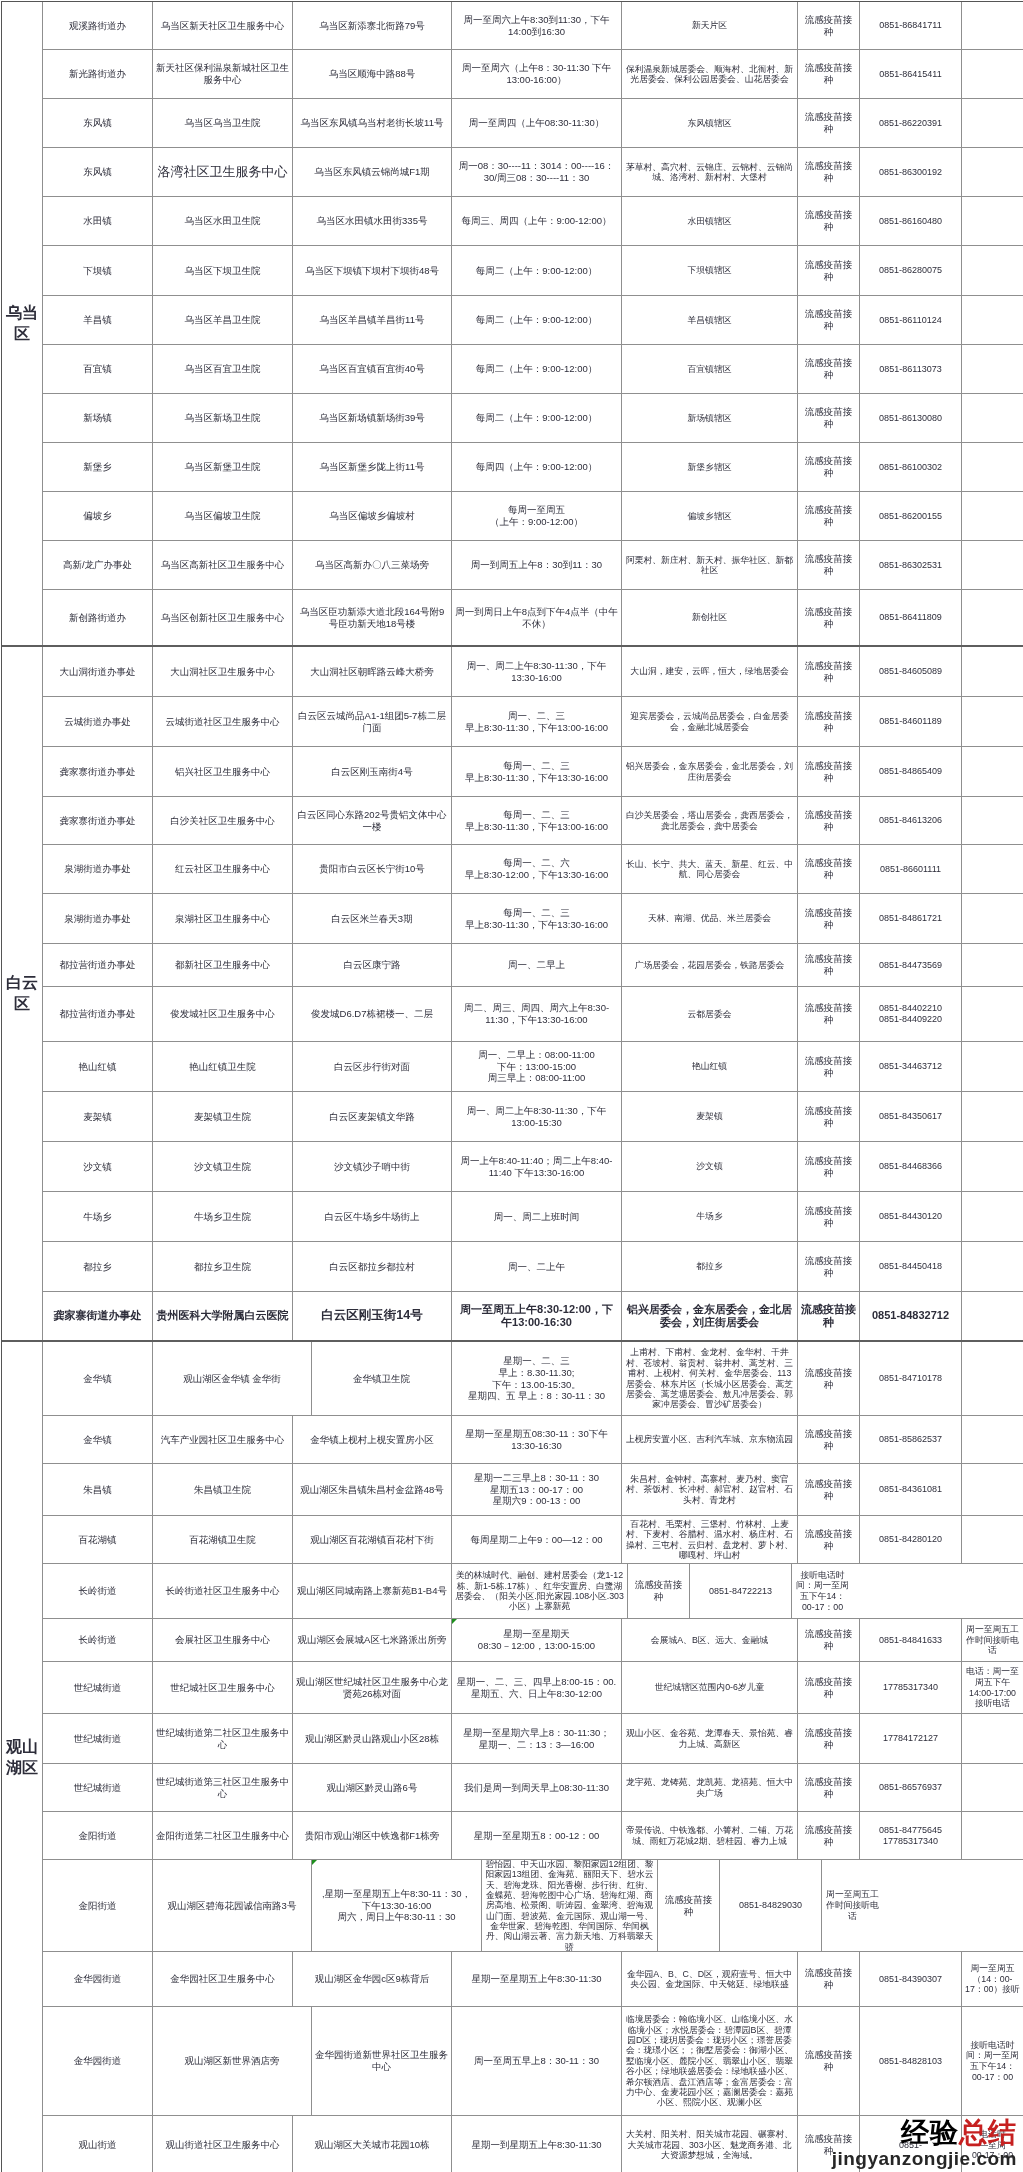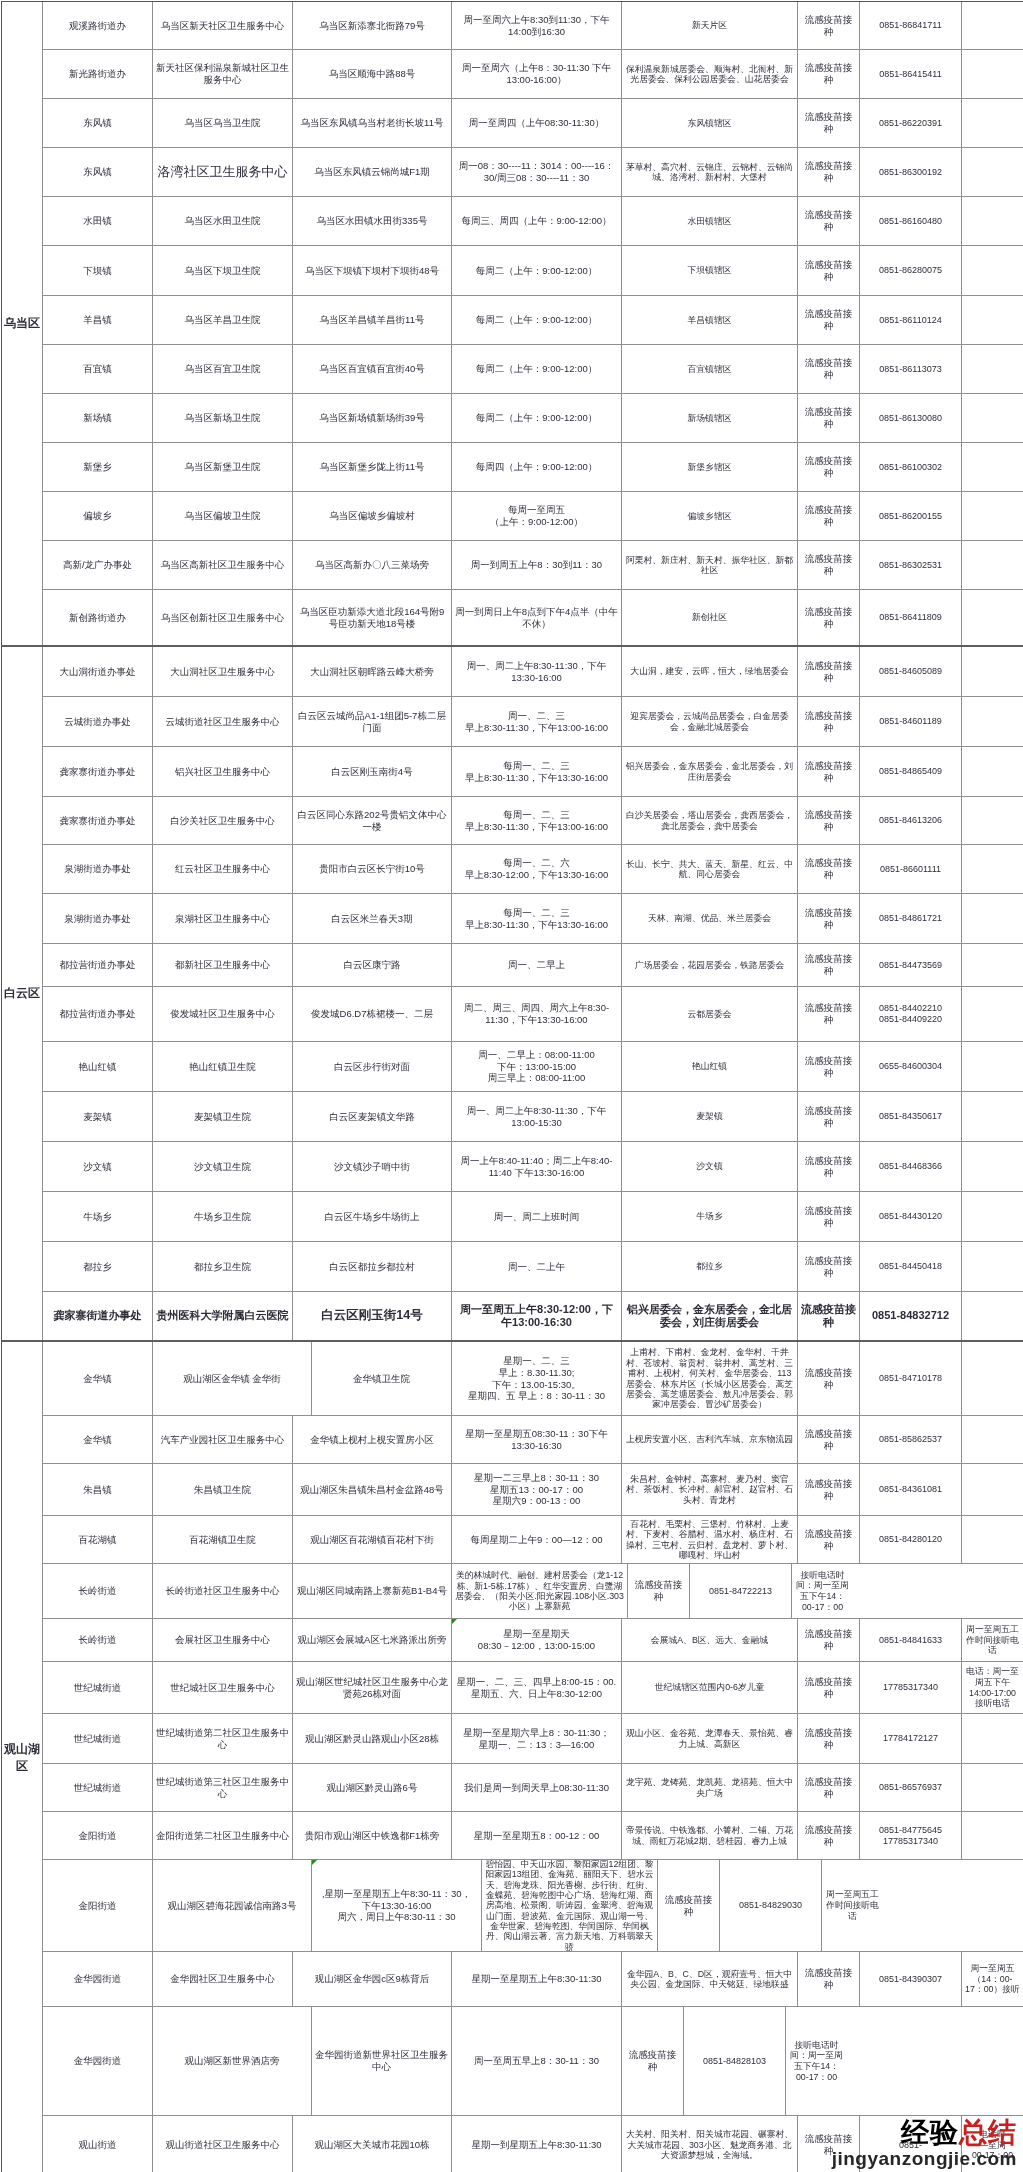--- a/index.html
+++ b/index.html
@@ -2,21 +2,21 @@
 <html><head>
 <meta charset="utf-8">
 <style>
   html,body{margin:0;padding:0;background:#fff;}
   body{font-family:"Liberation Sans","DejaVu Sans",sans-serif;color:#2d2d3a;}
   #page{position:relative;width:1023px;height:2172px;background:#fff;overflow:hidden;}
   #tbl{position:absolute;left:1px;top:1px;width:1021px;border:1px solid #555;}
   .group{display:flex;border-top:2px solid #5e5e5e;}
   .group:first-child{border-top:none;}
   .district-cell{width:41px;flex:0 0 41px;border-right:1px solid #8f8f8f;display:flex;
-    align-items:center;justify-content:center;font-size:12px;font-weight:bold;
+    align-items:center;justify-content:center;font-size:16px;font-weight:bold;
     letter-spacing:0;padding:1px;box-sizing:border-box;text-align:center;}
   .rows{flex:1 1 auto;display:flex;flex-direction:column;}
   .row{display:flex;border-bottom:1px solid #8f8f8f;box-sizing:border-box;overflow:hidden;}
   .rows .row:last-child{border-bottom:none;}
   .cell{border-right:1px solid #8f8f8f;box-sizing:border-box;display:flex;align-items:center;
     justify-content:center;text-align:center;padding:2px 3px;overflow:hidden;position:relative;
     line-height:1.22;}
   .cell:last-child{border-right:none;}
   .c-street{width:110px;flex:0 0 110px;font-size:9.5px;}
   .c-fac{width:140px;flex:0 0 140px;font-size:9.5px;}
@@ -271,21 +271,21 @@
           </div>
           <div class="row" style="height: 50px;">
             <div class="cell c-street">艳山红镇</div>
             <div class="cell c-fac">艳山红镇卫生院</div>
             <div class="cell c-addr">白云区步行街对面</div>
             <div class="cell c-sched">周一、二早上：08:00-11:00
 下午：13:00-15:00
 周三早上：08:00-11:00</div>
             <div class="cell c-comm">艳山红镇</div>
             <div class="cell c-vac">流感疫苗接种</div>
-            <div class="cell c-phone">0655-84600304</div>
+            <div class="cell c-phone">0851-34463712</div>
             <div class="cell c-note"></div>
           </div>
           <div class="row" style="height: 50px;">
             <div class="cell c-street">麦架镇</div>
             <div class="cell c-fac">麦架镇卫生院</div>
             <div class="cell c-addr">白云区麦架镇文华路</div>
             <div class="cell c-sched">周一、周二上午8:30-11:30，下午13:00-15:30</div>
             <div class="cell c-comm">麦架镇</div>
             <div class="cell c-vac">流感疫苗接种</div>
             <div class="cell c-phone">0851-84350617</div>
@@ -463,20 +463,21 @@
             <div class="cell c-comm">金华园A、B、C、D区，观府壹号、恒大中央公园、金龙国际、中天铭廷、绿地联盛</div>
             <div class="cell c-vac">流感疫苗接种</div>
             <div class="cell c-phone">0851-84390307</div>
             <div class="cell c-note">周一至周五（14：00-17：00）接听</div>
           </div>
           <div class="row" style="height: 109px;">
             <div class="cell c-street">金华园街道</div>
             <div class="cell c-addr">观山湖区新世界酒店旁</div>
             <div class="cell c-fac">金华园街道新世界社区卫生服务中心</div>
             <div class="cell c-sched">周一至周五早上8：30-11：30</div>
+            <div class="cell c-comm">临境居委会：翰临境小区、山临境小区、水临境小区；水悦居委会：碧潭园B区、碧潭园D区；珑玥居委会：珑玥小区；璟誉居委会：珑璟小区；；御墅居委会：御湖小区、墅临境小区、麓院小区、翡翠山小区、翡翠谷小区；绿地联盛居委会：绿地联盛小区、希尔顿酒店、盘江酒店等；金富居委会：富力中心、金麦花园小区；嘉澜居委会：嘉苑小区、熙院小区、观澜小区</div>
             <div class="cell c-vac">流感疫苗接种</div>
             <div class="cell c-phone">0851-84828103</div>
             <div class="cell c-note">接听电话时间：周一至周五下午14：00-17：00</div>
           </div>
           <div class="row" style="height: 58px;">
             <div class="cell c-street">观山街道</div>
             <div class="cell c-fac">观山街道社区卫生服务中心</div>
             <div class="cell c-addr">观山湖区大关城市花园10栋</div>
             <div class="cell c-sched">星期一到星期五上午8:30-11:30</div>
             <div class="cell c-comm">大关村、阳关村、阳关城市花园、碾寨村、大关城市花园、303小区、魅龙商务港、北大资源梦想城，全海域。</div>

